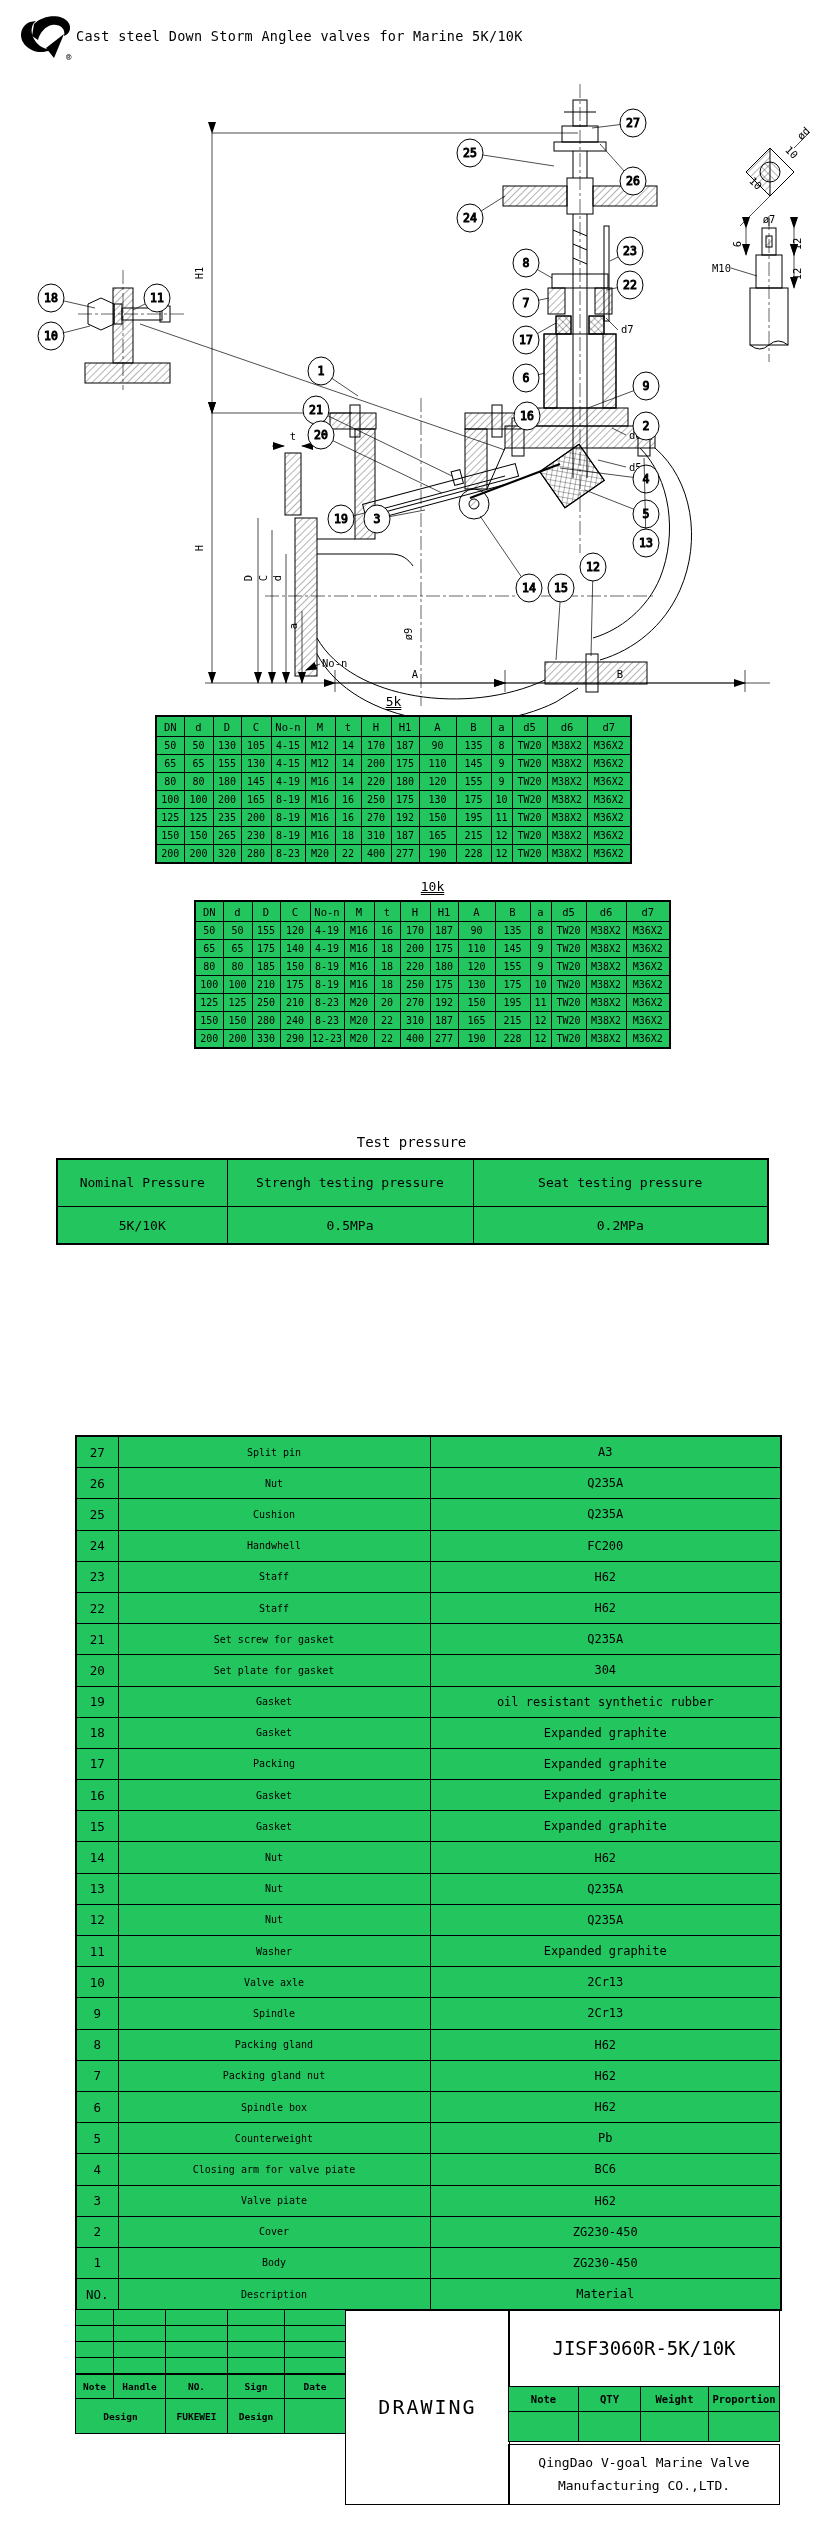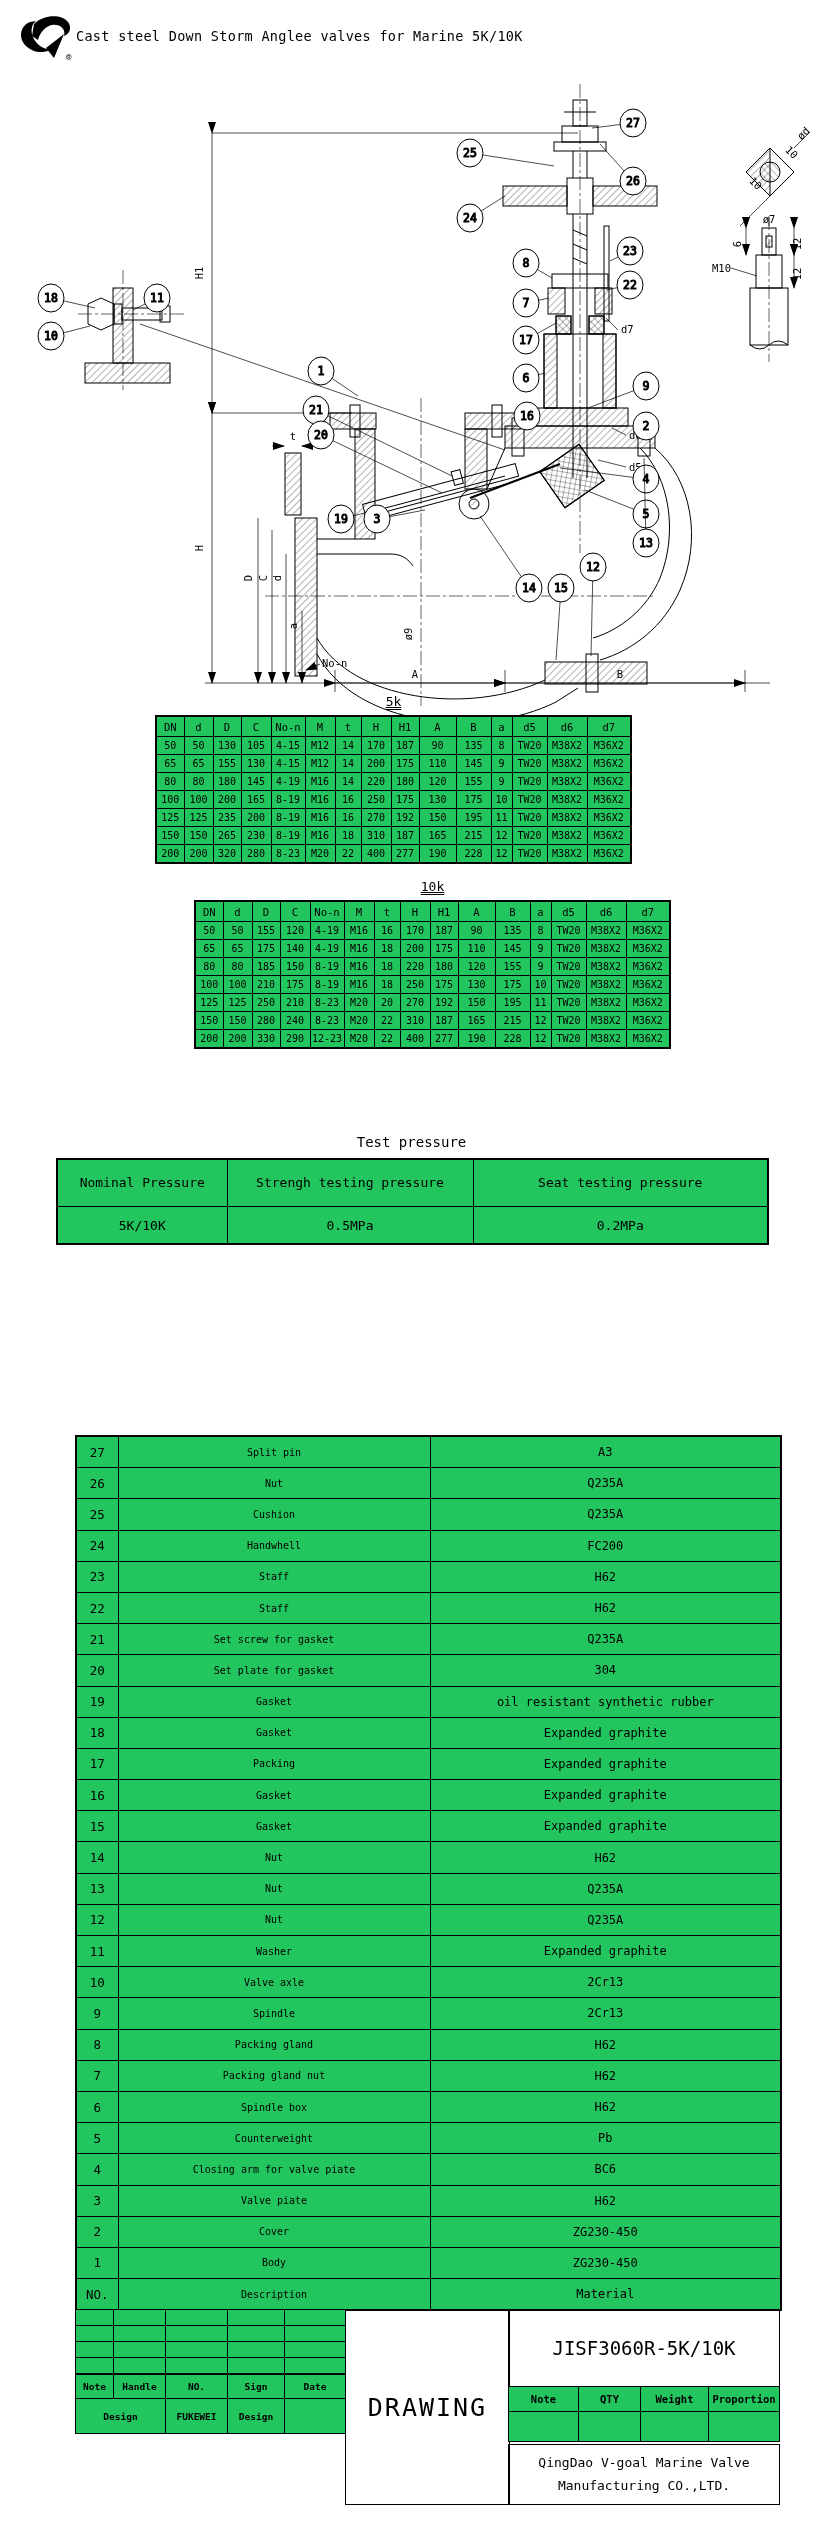--- a/index.html
+++ b/index.html
@@ -48,21 +48,21 @@
   .rev-table,.sign-table{width:270px;table-layout:fixed;}
   .rev-table{border:1.5px solid #000;}
   .rev-table td{border:1px solid #000;height:15px;padding:0;}
   .sign-table{border:1.5px solid #000;}
   .sign-table td{border:1px solid #000;text-align:center;font-size:9.5px;font-weight:bold;
        padding:0;overflow:hidden;white-space:nowrap;}
   .sign-table .hrow td{height:23px;}
   .sign-table .drow td{height:34px;}
   .tb-mid{left:270px;top:0;width:163px;height:194px;border:1.5px solid #000;
        display:flex;align-items:center;justify-content:center;}
-  .drawing-word{font-size:25px;letter-spacing:2px;}
+  .drawing-word{font-size:20px;letter-spacing:2px;}
   .tb-right{left:433px;top:0;width:272px;height:196px;}
   .doc-no{left:0;top:0;width:270px;height:76px;border:1.5px solid #000;
        display:flex;align-items:center;justify-content:center;font-size:19px;}
   .spec-wrap{left:0;top:77px;width:272px;}
   .spec-table{width:271px;table-layout:fixed;border:1.5px solid #000;}
   .spec-table th,.spec-table td{border:1px solid #000;font-size:10.5px;font-weight:bold;
        text-align:center;padding:0;}
   .spec-table th{height:24px;}
   .spec-table td{height:29px;}
   .company{left:0;top:135px;width:270px;height:59px;border:1.5px solid #000;

